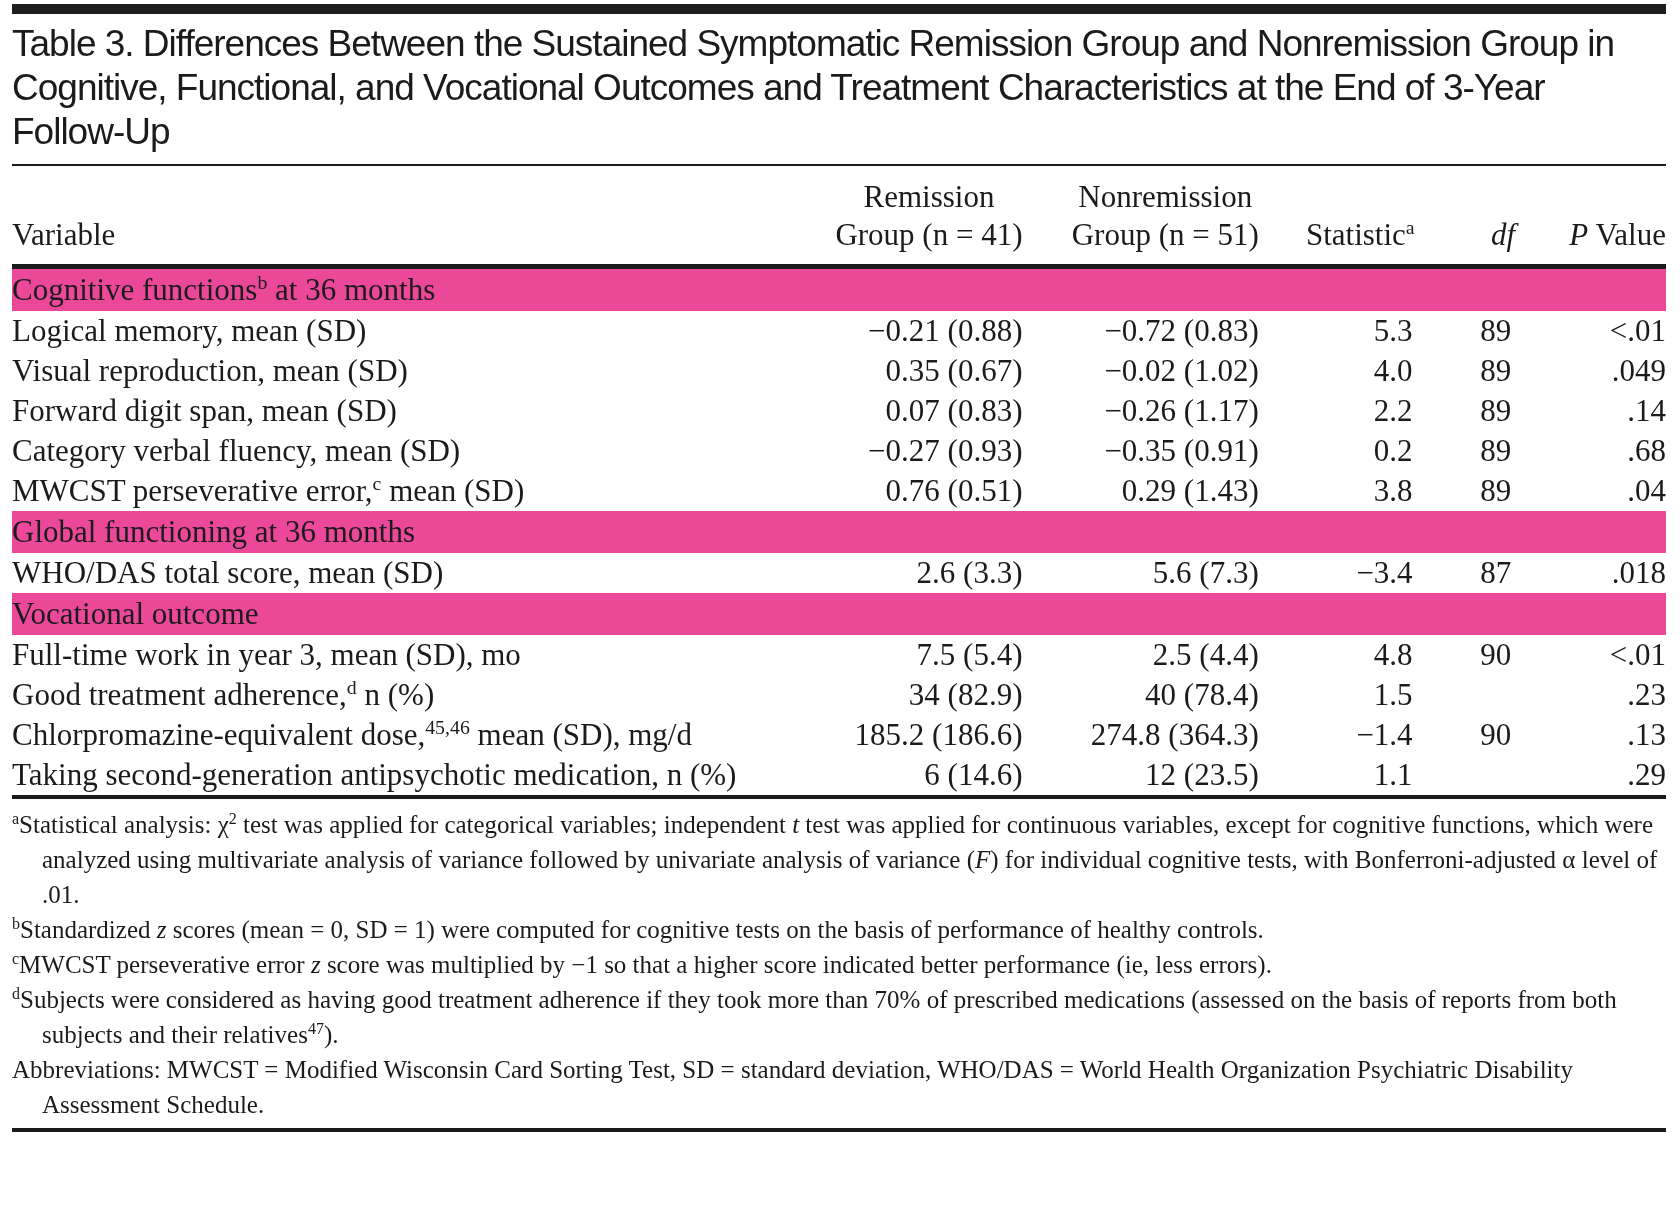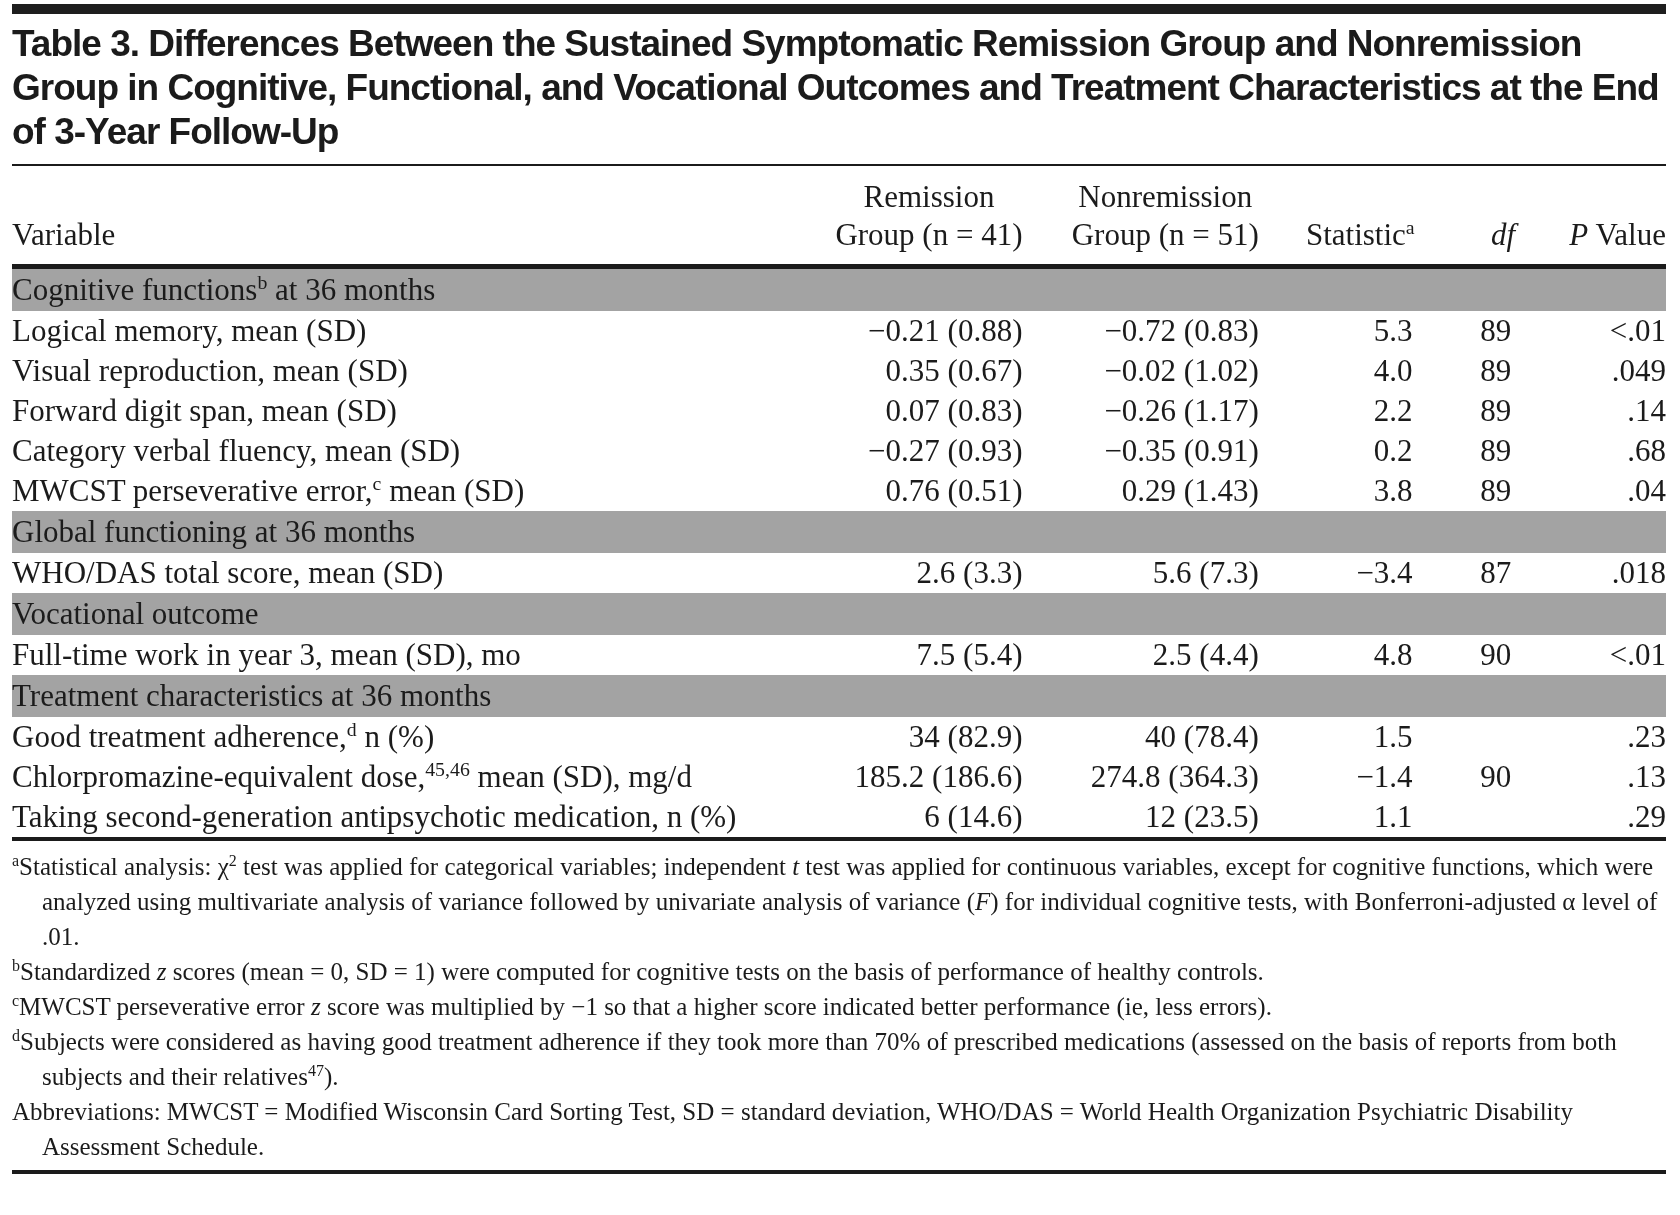--- a/index.html
+++ b/index.html
@@ -18,21 +18,21 @@
     color: #1b1b1b;
     font-family: "Liberation Serif", serif;
   }
   .top-bar {
     height: 10px;
     background: #1e1e1e;
     margin-bottom: 8px;
   }
   h1.table-title {
     font-family: "Liberation Sans", sans-serif;
-    font-weight: bold;
+    font-weight: normal;
     font-size: 37px;
     line-height: 44px;
     letter-spacing: -1px;
     margin: 0 0 10px 0;
     color: #1b1b1b;
   }
   .title-rule {
     height: 2px;
     background: #1b1b1b;
   }
@@ -52,21 +52,21 @@
   }
   th.var-col { text-align: left; margin-top: 32px; }
   th.num, td.num { text-align: right; }
   .hdr-group { display: inline-block; text-align: center; }
   td { padding: 0; }
   tr.data-row td {
     height: 40px;
     vertical-align: middle;
   }
   tr.section-row td {
-    background: #a3a3a3;
+    background: #ec4899;
     height: 42px;
     vertical-align: middle;
   }
   tbody { border-bottom: 4px solid #1b1b1b; }
   td.pad-stat, th.pad-stat { padding-right: 2px; }
   td.pad-df, th.pad-df { padding-right: 4px; }
   sup {
     font-size: 64%;
     line-height: 0;
     vertical-align: baseline;
@@ -179,23 +179,20 @@
           <td colspan="6">Vocational outcome</td>
         </tr>
         <tr class="data-row">
           <td>Full-time work in year 3, mean (SD), mo</td>
           <td class="num">7.5 (5.4)</td>
           <td class="num">2.5 (4.4)</td>
           <td class="num pad-stat">4.8</td>
           <td class="num pad-df">90</td>
           <td class="num">&lt;.01</td>
         </tr>
-        <tr class="section-row">
-          <td colspan="6">Treatment characteristics at 36 months</td>
-        </tr>
         <tr class="data-row">
           <td>Good treatment adherence,<sup>d</sup> n (%)</td>
           <td class="num">34 (82.9)</td>
           <td class="num">40 (78.4)</td>
           <td class="num pad-stat">1.5</td>
           <td class="num pad-df"></td>
           <td class="num">.23</td>
         </tr>
         <tr class="data-row">
           <td>Chlorpromazine-equivalent dose,<sup>45,46</sup> mean (SD), mg/d</td>

